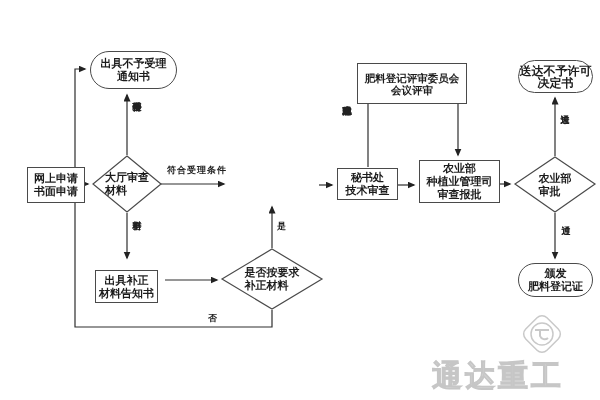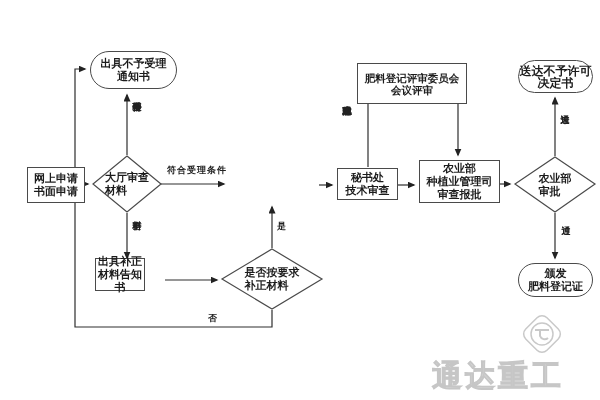--- a/index.html
+++ b/index.html
@@ -83,21 +83,21 @@
   <div class="node" style="left:8px;top:167px;width:58px;height:36px;margin-left:19px;">网上申请
 书面申请</div>
 
   <div class="node stadium" style="left:90px;top:51px;width:87px;height:38px;">出具不予受理
 通知书</div>
 
   <div class="diamond-text" style="left:93px;top:156px;width:68px;height:56px;">大厅审查
 材料</div>
 
 
-  <div class="node" style="left:95px;top:258px;width:50px;height:33px;">出具补正
+  <div class="node" style="left:95px;top:270px;width:63px;height:33px;">出具补正
 材料告知书</div>
 
   <div class="diamond-text" style="left:222px;top:249px;width:100px;height:60px;">是否按要求
 补正材料</div>
 
   <div class="node" style="left:337px;top:168px;width:61px;height:32px;">秘书处
 技术审查</div>
 
   <div class="node" style="left:357px;top:63px;width:110px;height:41px;font-size:10.5px;line-height:12px;">肥料登记评审委员会
 会议评审</div>

